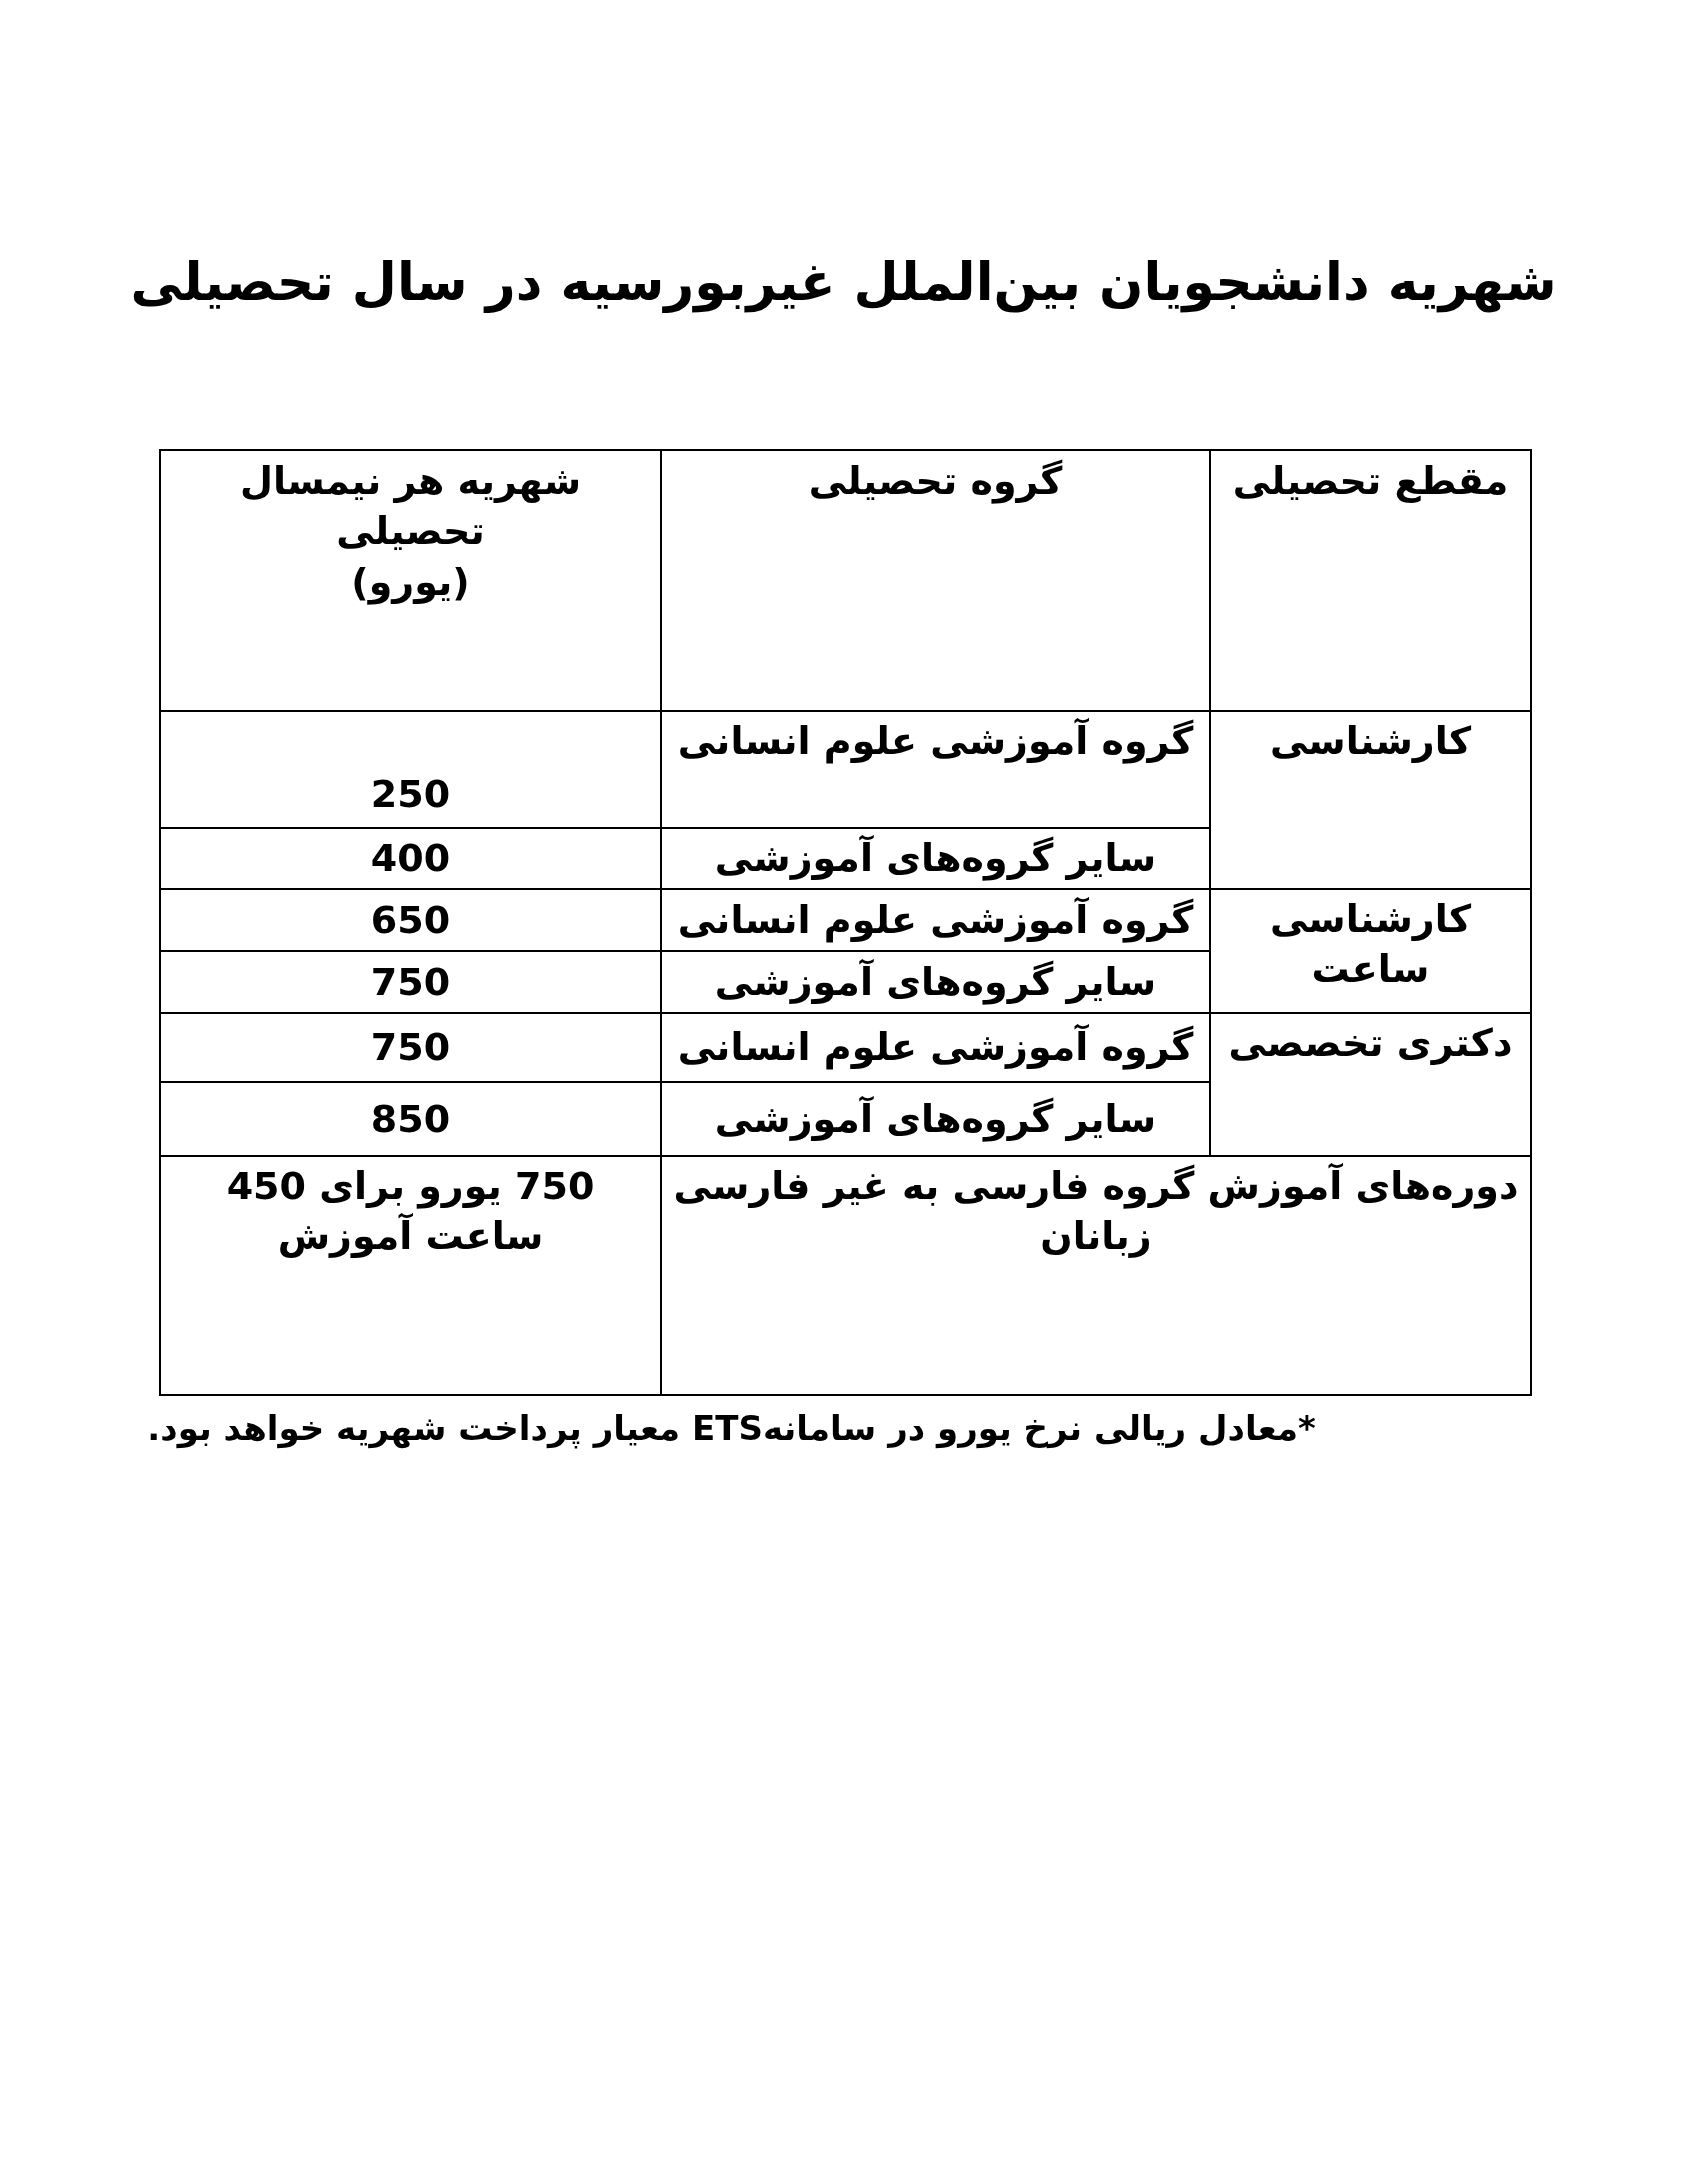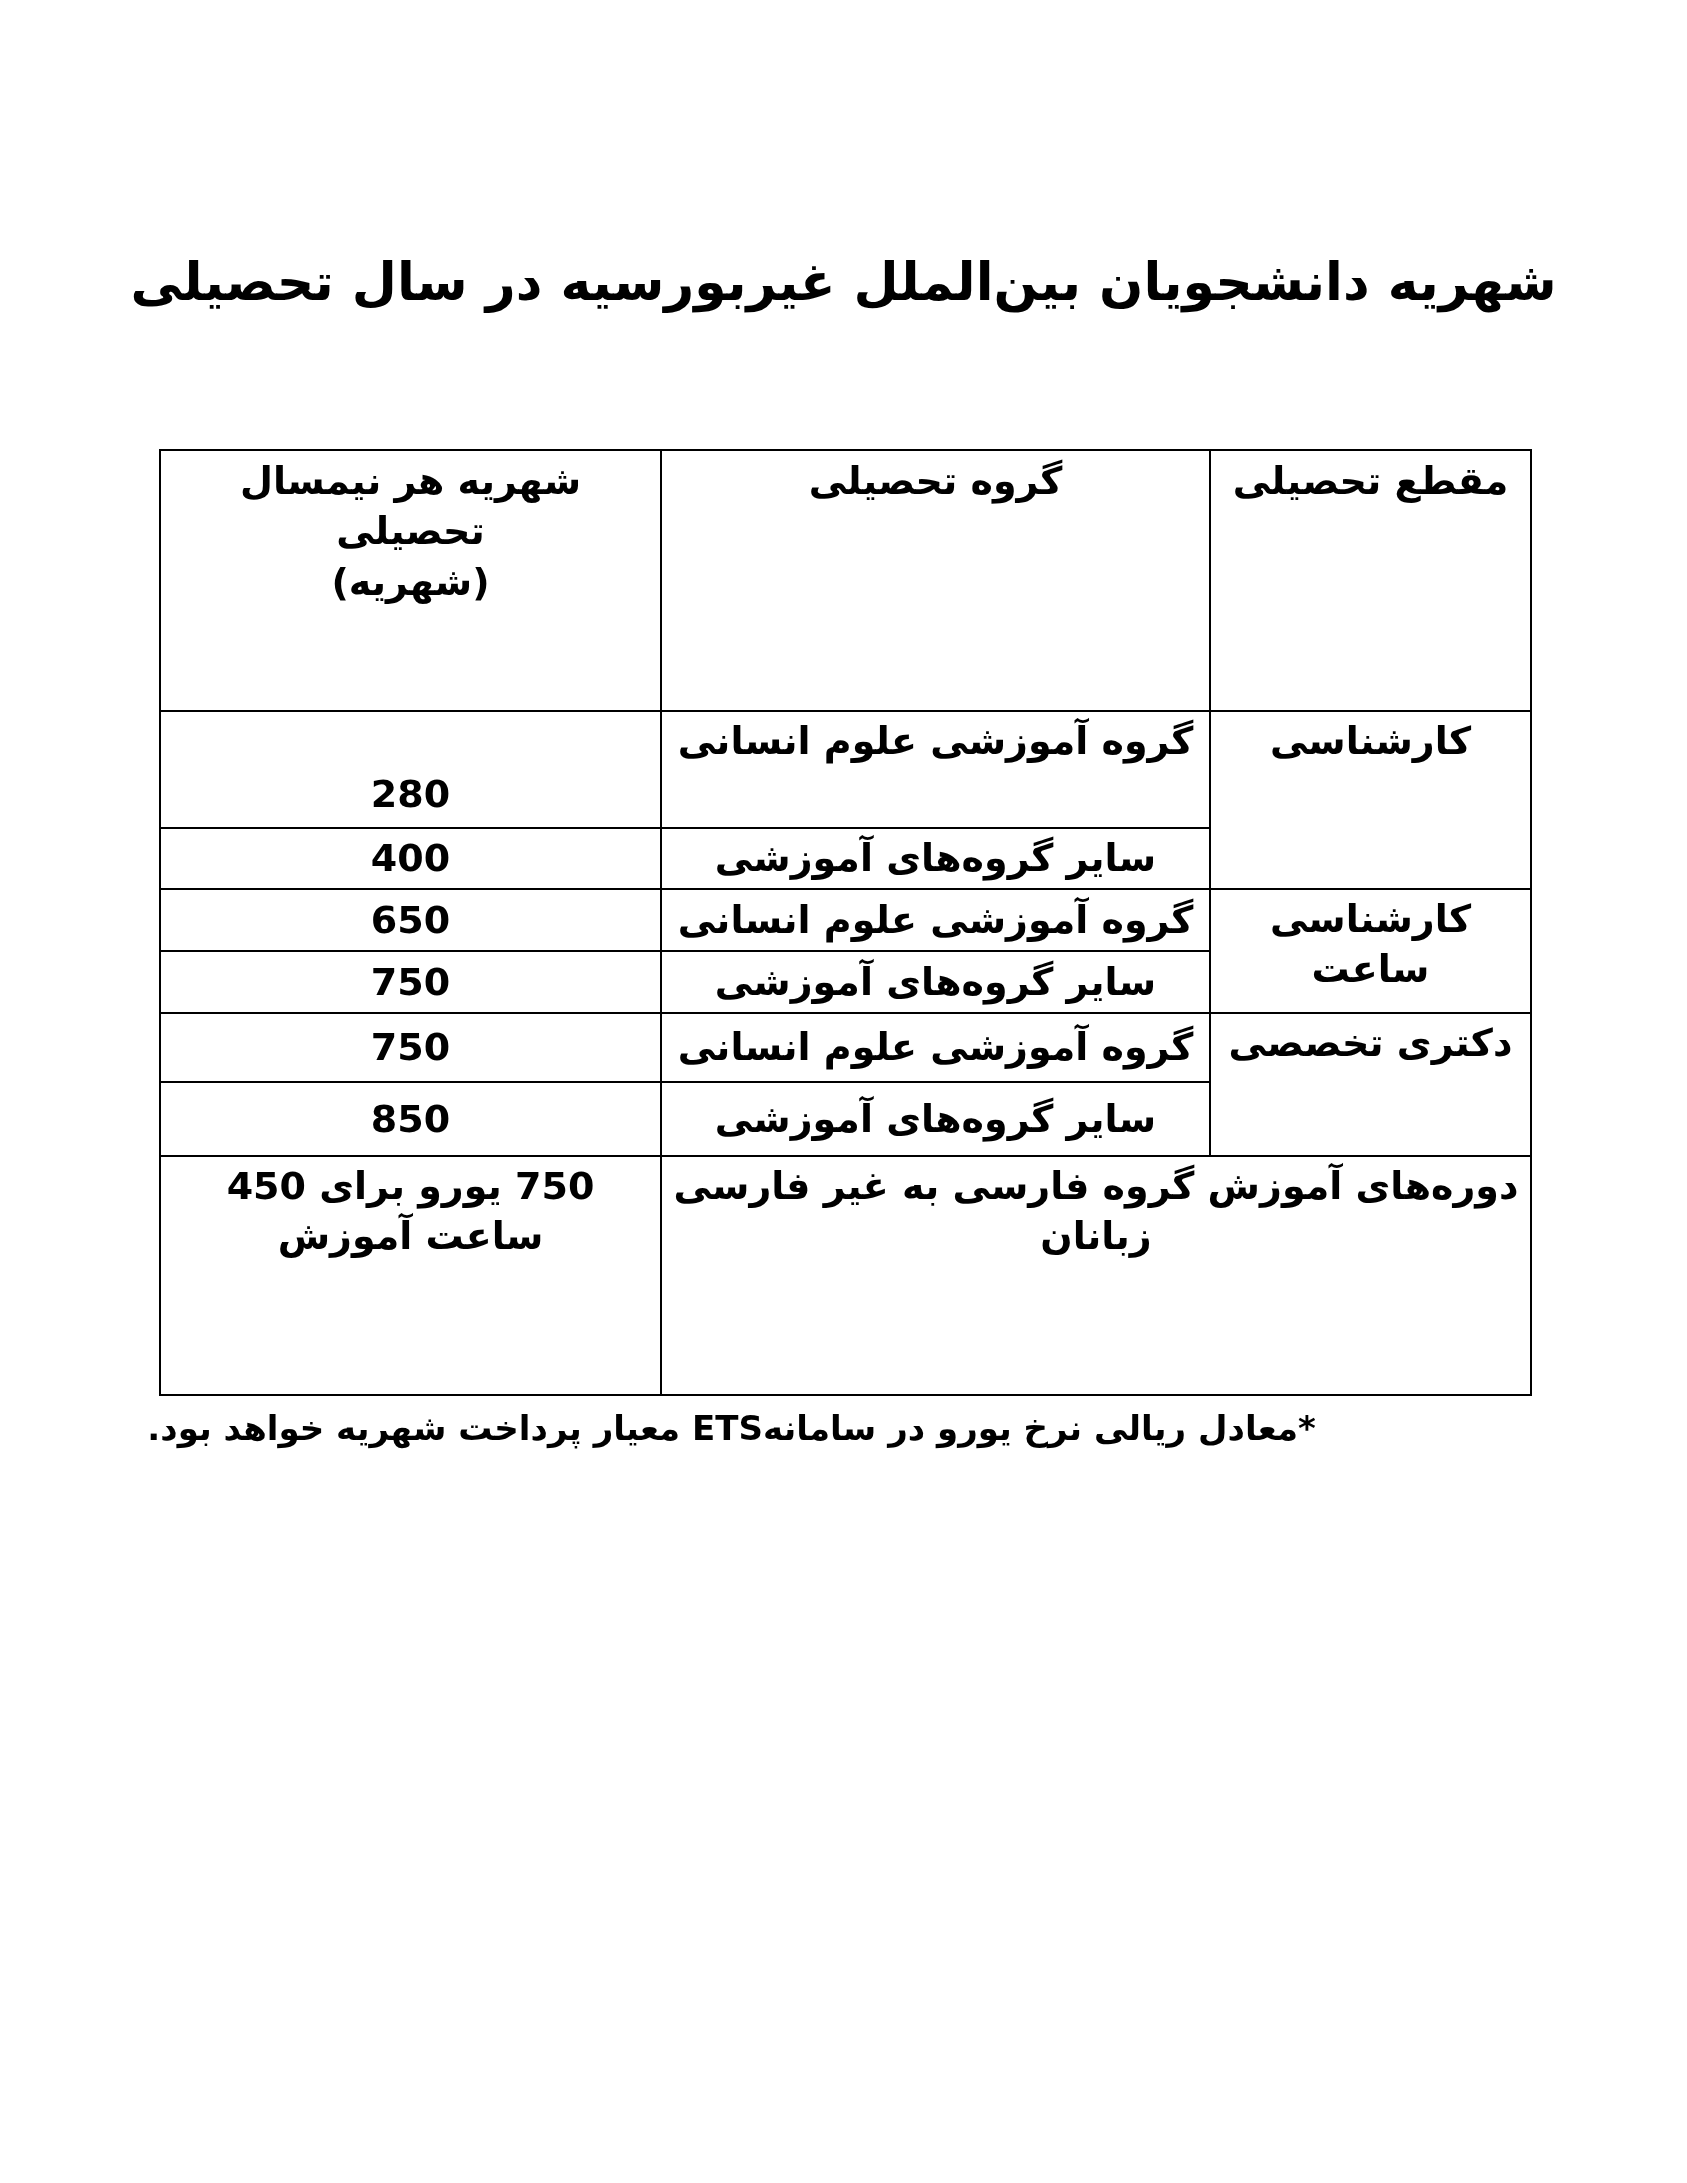--- a/index.html
+++ b/index.html
@@ -80,28 +80,28 @@
       <col style="width:321px">
       <col style="width:549px">
       <col style="width:501px">
     </colgroup>
     <tbody>
       <tr class="r-header">
         <th>مقطع تحصیلی</th>
         <th>گروه تحصیلی</th>
         <th>
           <div>شهریه هر نیمسال تحصیلی</div>
-          <div>(شهریه)</div>
+          <div>(یورو)</div>
         </th>
       </tr>
 
       <tr class="r-a1">
         <td rowspan="2" class="va-top">کارشناسی</td>
         <td class="va-top">گروه آموزشی علوم انسانی</td>
-        <td class="va-bottom">280</td>
+        <td class="va-bottom">250</td>
       </tr>
       <tr class="r-a2">
         <td>سایر گروه‌های آموزشی</td>
         <td>400</td>
       </tr>
 
       <tr class="r-b1">
         <td rowspan="2" class="va-top">کارشناسی ساعت</td>
         <td>گروه آموزشی علوم انسانی</td>
         <td>650</td>

